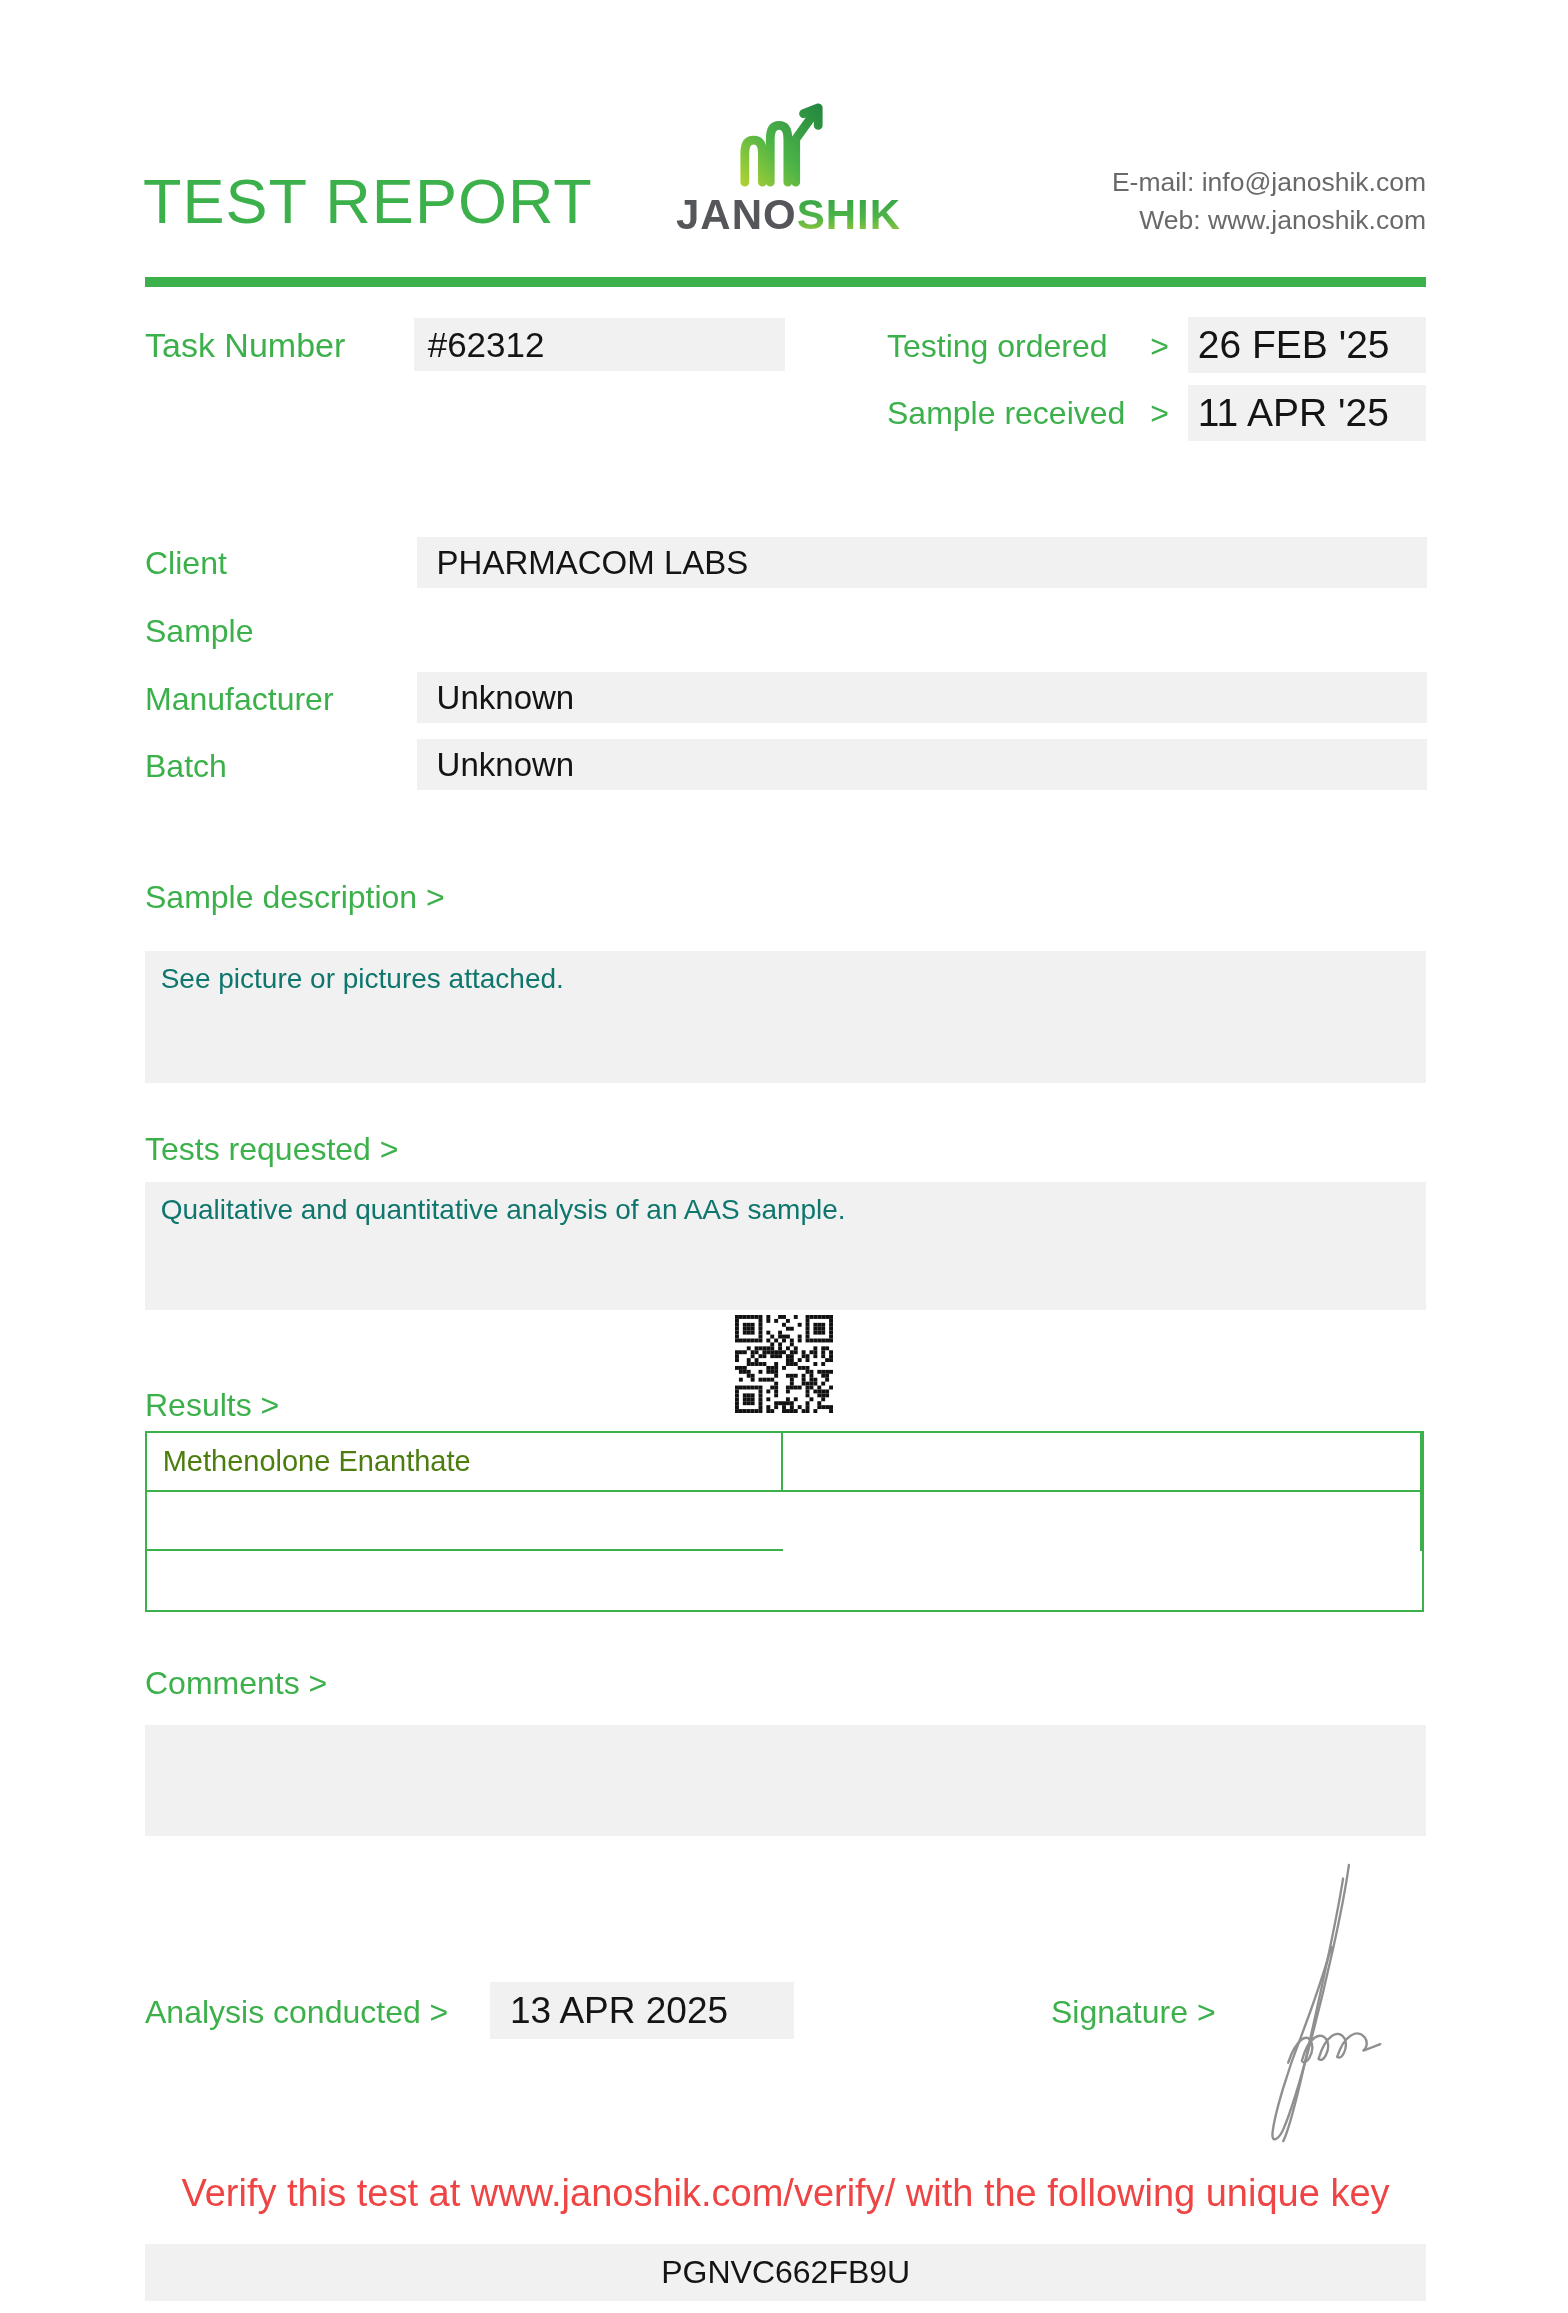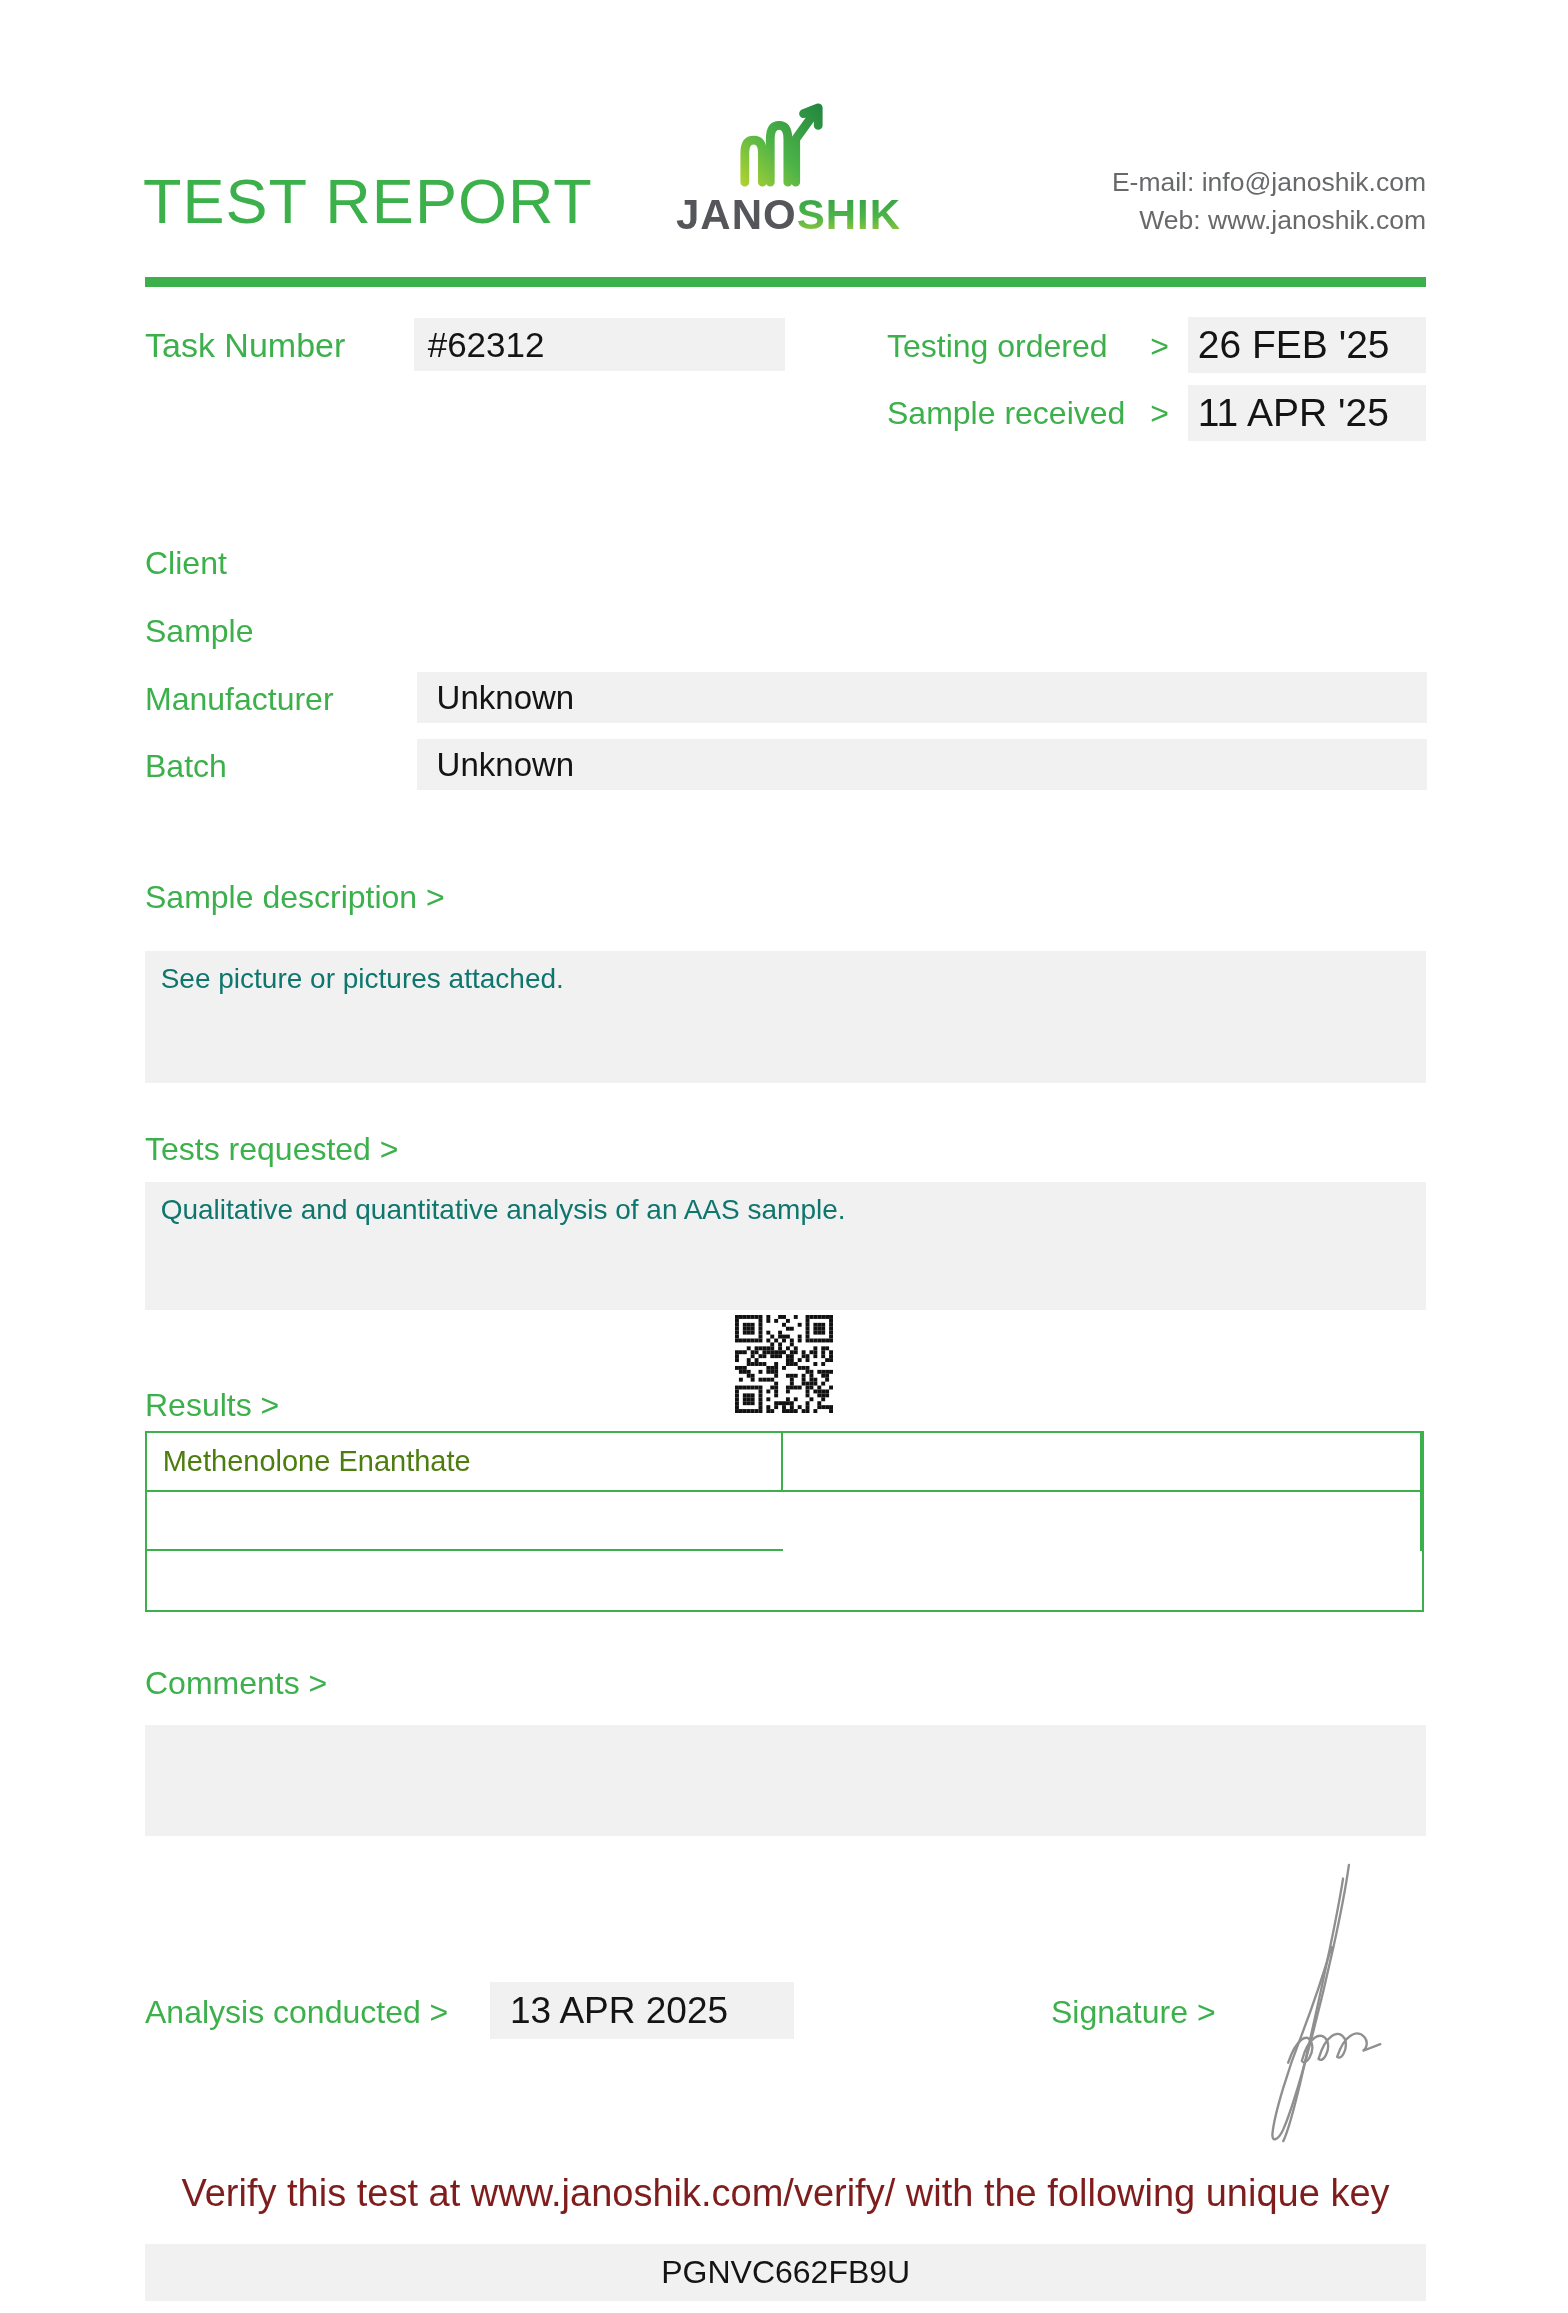--- a/index.html
+++ b/index.html
@@ -45,21 +45,21 @@
   .cell{display:flex;align-items:center;padding-left:15.7px;font-size:29px;color:#4d7c0f;
         border-bottom:2.9px solid #3cb04b;white-space:nowrap;}
   .cell.c1{border-right:2.9px solid #3cb04b;}
   .cell.last{border-bottom:none;}
 
   .an-label{left:145px;top:1974px;}
   .an-box{left:490px;top:1962px;width:284px;height:57px;font-size:37px;line-height:57px;padding-left:20px;}
   .sig-label{left:1051px;top:1974px;}
   .sig{left:1247px;top:1837px;width:147px;height:290px;}
 
-  .verify{left:145px;top:2152px;width:1281px;text-align:center;font-size:38px;color:#7f1d1d;white-space:nowrap;}
+  .verify{left:145px;top:2152px;width:1281px;text-align:center;font-size:38px;color:#ef4444;white-space:nowrap;}
   .key-box{left:145px;top:2224px;width:1250px;height:57px;line-height:57px;text-align:center;font-size:32px;padding:0 15.7px;}
 </style>
 </head>
 <body>
 
 <div class="page">
 
   <div class="abs title green">TEST REPORT</div>
 
   <svg class="abs logo-icon" viewBox="0 0 100 92">
@@ -97,20 +97,21 @@
   </div>
   <div class="abs box date-box db1">26 FEB '25</div>
 
   <div class="abs lbl date-label dl2">
     <span>Sample received</span>
       <span>&gt;</span>
   </div>
   <div class="abs box date-box db2">11 APR '25</div>
 
   <div class="abs lbl info-label" style="top:525px">Client</div>
+  <div class="abs box info-box" style="top:517px">PHARMACOM LABS</div>
 
   <div class="abs lbl info-label" style="top:593px">Sample</div>
 
   <div class="abs lbl info-label" style="top:661px">Manufacturer</div>
   <div class="abs box info-box" style="top:652px">Unknown</div>
 
   <div class="abs lbl info-label" style="top:728px">Batch</div>
   <div class="abs box info-box" style="top:719px">Unknown</div>
 
   <div class="abs sec-h sd-h">Sample description &gt;</div>

